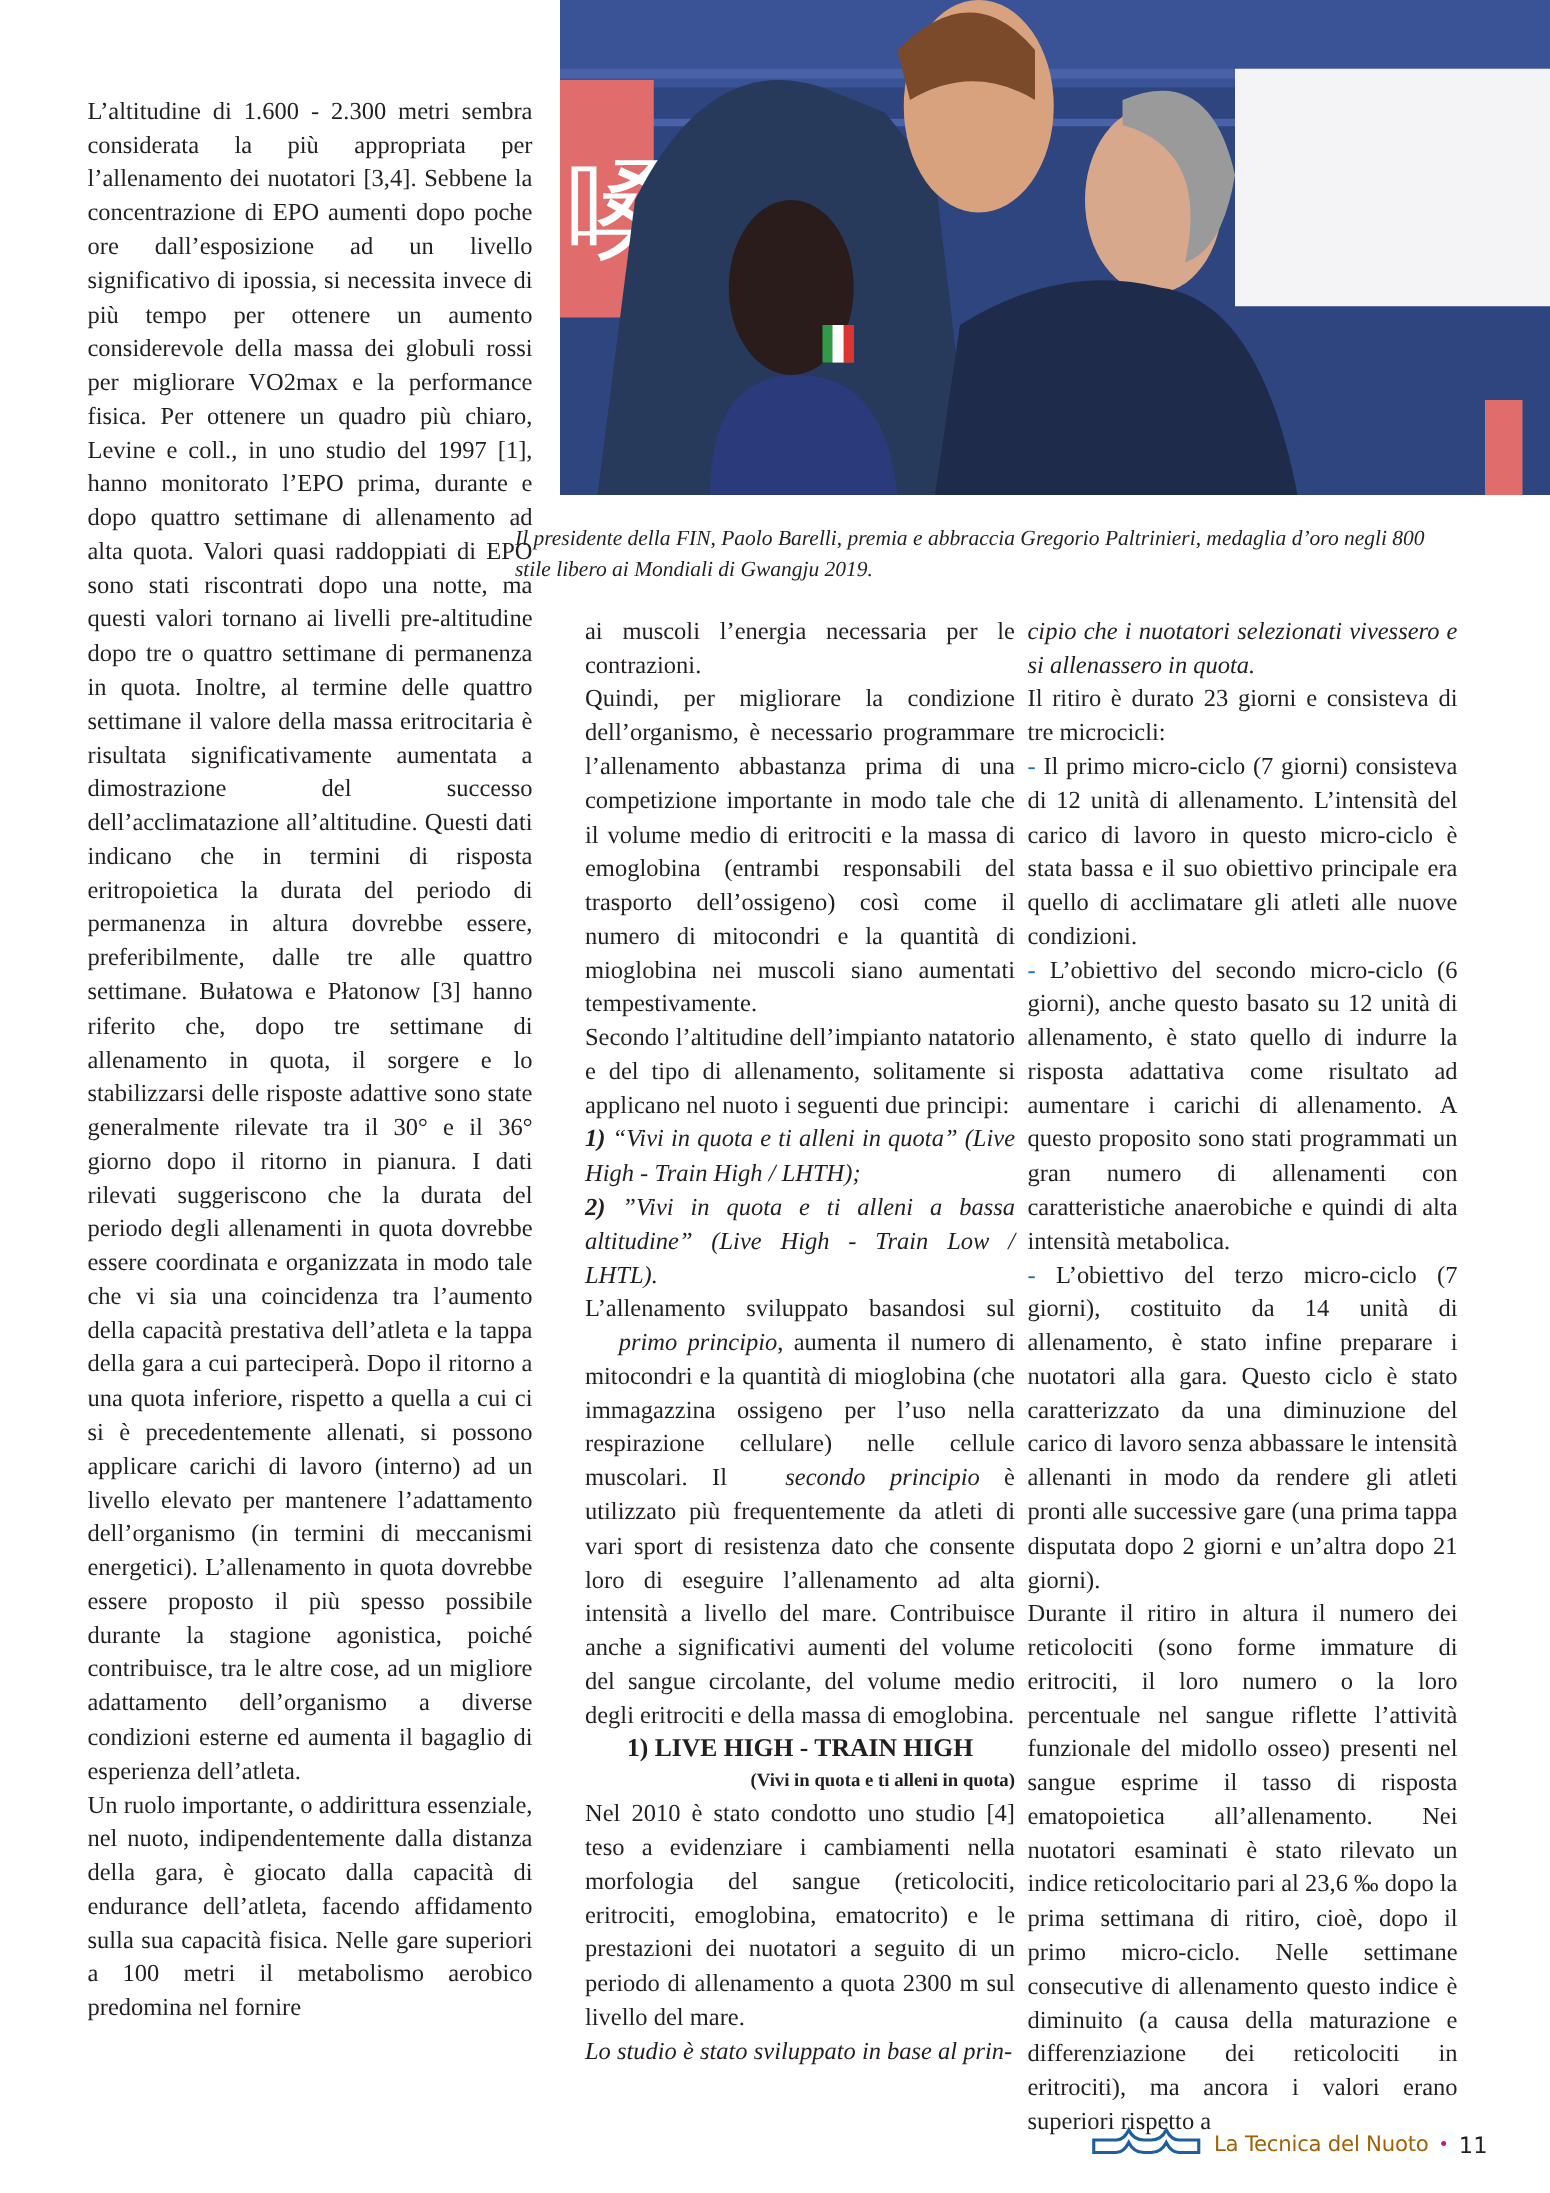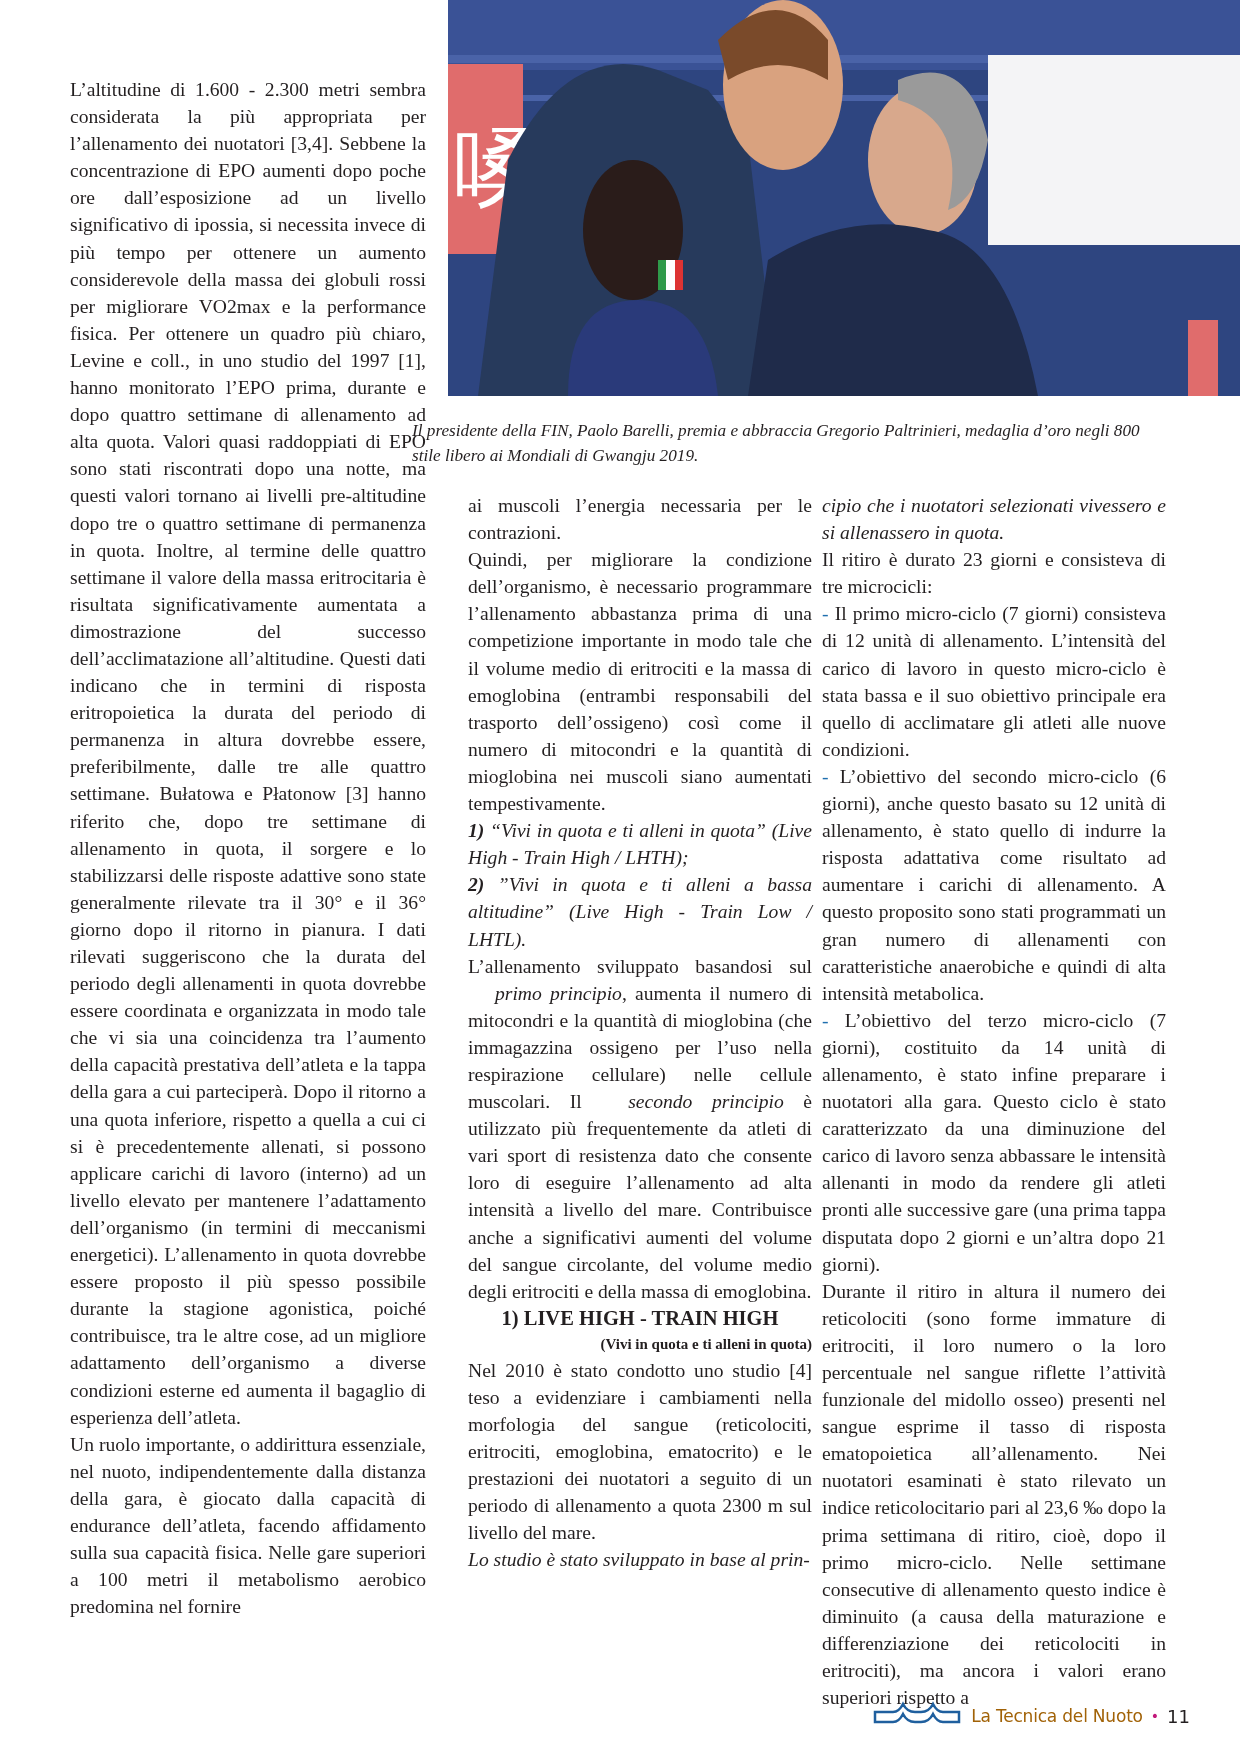--- a/index.html
+++ b/index.html
@@ -57,20 +57,21 @@
 <div class="caption">Il presidente della FIN, Paolo Barelli, premia e abbraccia Gregorio Paltrinieri, medaglia d’oro negli 800 stile libero ai Mondiali di Gwangju 2019.</div>
 
 <div class="col col1">
   <p>L’altitudine di 1.600 - 2.300 metri sembra considerata la più appropriata per l’allenamento dei nuotatori [3,4]. Sebbene la concentrazione di EPO aumenti dopo poche ore dall’esposizione ad un livello significativo di ipossia, si necessita invece di più tempo per ottenere un aumento considerevole della massa dei globuli rossi per migliorare VO2max e la performance fisica. Per ottenere un quadro più chiaro, Levine e coll., in uno studio del 1997 [1], hanno monitorato l’EPO prima, durante e dopo quattro settimane di allenamento ad alta quota. Valori quasi raddoppiati di EPO sono stati riscontrati dopo una notte, ma questi valori tornano ai livelli pre-altitudine dopo tre o quattro settimane di permanenza in quota. Inoltre, al termine delle quattro settimane il valore della massa eritrocitaria è risultata significativamente aumentata a dimostrazione del successo dell’acclimatazione all’altitudine. Questi dati indicano che in termini di risposta eritropoietica la durata del periodo di permanenza in altura dovrebbe essere, preferibilmente, dalle tre alle quattro settimane. Bułatowa e Płatonow [3] hanno riferito che, dopo tre settimane di allenamento in quota, il sorgere e lo stabilizzarsi delle risposte adattive sono state generalmente rilevate tra il 30° e il 36° giorno dopo il ritorno in pianura. I dati rilevati suggeriscono che la durata del periodo degli allenamenti in quota dovrebbe essere coordinata e organizzata in modo tale che vi sia una coincidenza tra l’aumento della capacità prestativa dell’atleta e la tappa della gara a cui parteciperà. Dopo il ritorno a una quota inferiore, rispetto a quella a cui ci si è precedentemente allenati, si possono applicare carichi di lavoro (interno) ad un livello elevato per mantenere l’adattamento dell’organismo (in termini di meccanismi energetici). L’allenamento in quota dovrebbe essere proposto il più spesso possibile durante la stagione agonistica, poiché contribuisce, tra le altre cose, ad un migliore adattamento dell’organismo a diverse condizioni esterne ed aumenta il bagaglio di esperienza dell’atleta.</p>
   <p>Un ruolo importante, o addirittura essenziale, nel nuoto, indipendentemente dalla distanza della gara, è giocato dalla capacità di endurance dell’atleta, facendo affidamento sulla sua capacità fisica. Nelle gare superiori a 100 metri il metabolismo aerobico predomina nel fornire</p>
 </div>
 
 <div class="col col2">
   <p>ai muscoli l’energia necessaria per le contrazioni.</p>
   <p>Quindi, per migliorare la condizione dell’organismo, è necessario programmare l’allenamento abbastanza prima di una competizione importante in modo tale che il volume medio di eritrociti e la massa di emoglobina (entrambi responsabili del trasporto dell’ossigeno) così come il numero di mitocondri e la quantità di mioglobina nei muscoli siano aumentati tempestivamente.</p>
+  <p>Secondo l’altitudine dell’impianto natatorio e del tipo di allenamento, solitamente si applicano nel nuoto i seguenti due principi:</p>
   <p class="it"><span class="b">1)</span><span> “Vivi in quota e ti alleni in quota” (Live High - Train High / LHTH);</span></p>
   <p class="it"><span class="b">2)</span><span> ”Vivi in quota e ti alleni a bassa altitudine” (Live High - Train Low / LHTL).</span></p>
   <p><span>L’allenamento sviluppato basandosi sul </span><span class="it">primo principio</span><span>, aumenta il numero di mitocondri e la quantità di mioglobina (che immagazzina ossigeno per l’uso nella respirazione cellulare) nelle cellule muscolari. Il </span><span class="it">secondo principio</span><span> è utilizzato più frequentemente da atleti di vari sport di resistenza dato che consente loro di eseguire l’allenamento ad alta intensità a livello del mare. Contribuisce anche a significativi aumenti del volume del sangue circolante, del volume medio degli eritrociti e della massa di emoglobina.</span></p>
   <p class="heading">1) LIVE HIGH - TRAIN HIGH</p>
   <p class="subheading">(Vivi in quota e ti alleni in quota)</p>
   <p>Nel 2010 è stato condotto uno studio [4] teso a evidenziare i cambiamenti nella morfologia del sangue (reticolociti, eritrociti, emoglobina, ematocrito) e le prestazioni dei nuotatori a seguito di un periodo di allenamento a quota 2300 m sul livello del mare.</p>
   <p class="it">Lo studio è stato sviluppato in base al prin-</p>
 </div>
 
 <div class="col col3">

